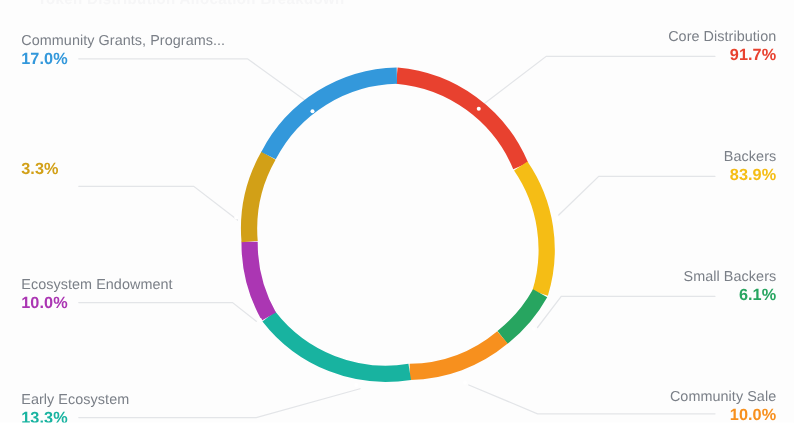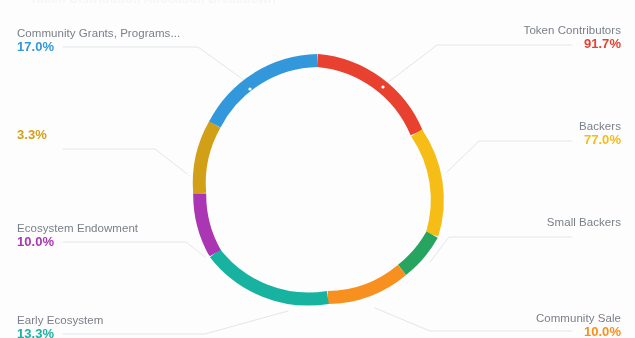--- a/index.html
+++ b/index.html
@@ -105,28 +105,29 @@
   <div class="label left" id="lbl-foundation-endowment">
     <span class="nm">Ecosystem Endowment</span>
     <span class="pc" style="color:#ab36b3">10.0%</span>
   </div>
   <div class="label left" id="lbl-early-ecosystem">
     <span class="nm">Early Ecosystem</span>
     <span class="pc" style="color:#18b3a0">13.3%</span>
   </div>
 
   <div class="label right" id="lbl-core-contributors">
-    <span class="nm">Token Contributors</span>
+    <span class="nm">Core Distribution</span>
     <span class="pc" style="color:#e8412f">91.7%</span>
   </div>
   <div class="label right" id="lbl-backers">
     <span class="nm">Backers</span>
-    <span class="pc" style="color:#f5bd15">77.0%</span>
+    <span class="pc" style="color:#f5bd15">83.9%</span>
   </div>
   <div class="label right" id="lbl-small-backers">
     <span class="nm">Small Backers</span>
+    <span class="pc" style="color:#27a560">6.1%</span>
   </div>
   <div class="label right" id="lbl-community-sale">
     <span class="nm">Community Sale</span>
     <span class="pc" style="color:#f7901e">10.0%</span>
   </div>
 
 </div>
 
 </body></html>

